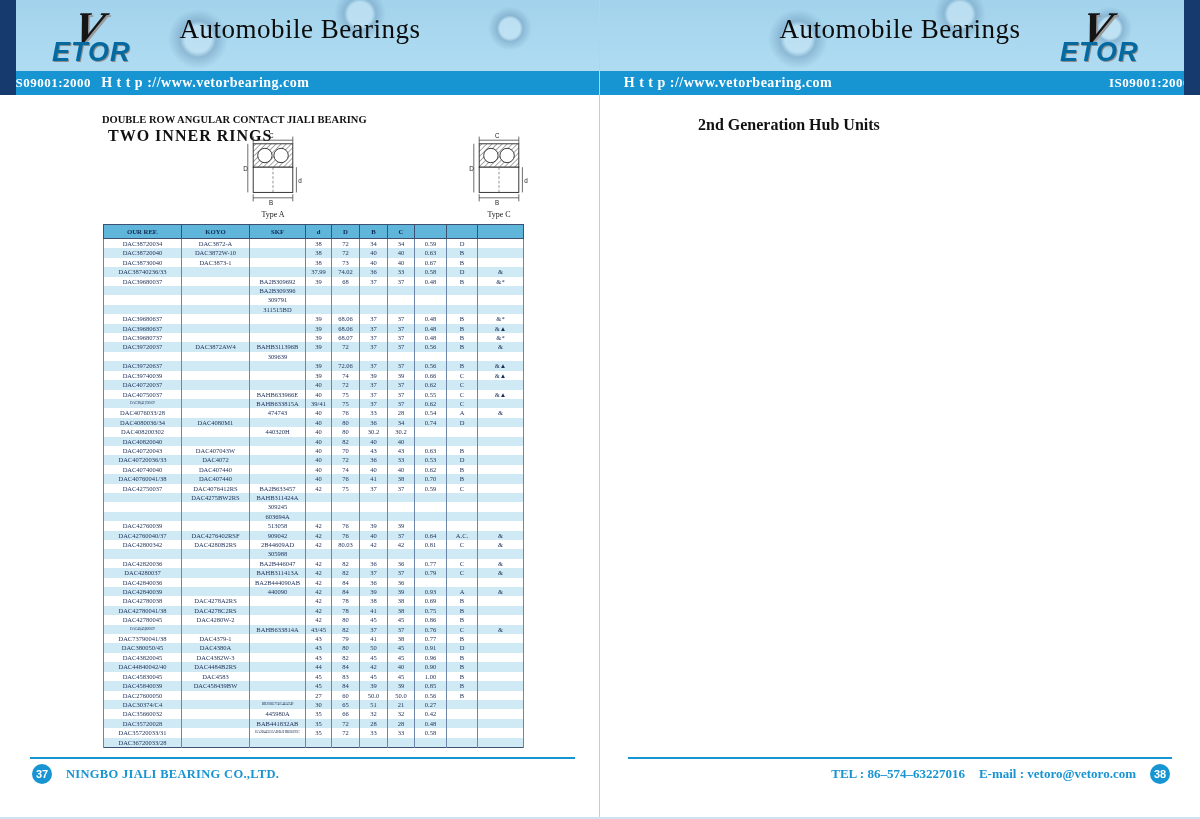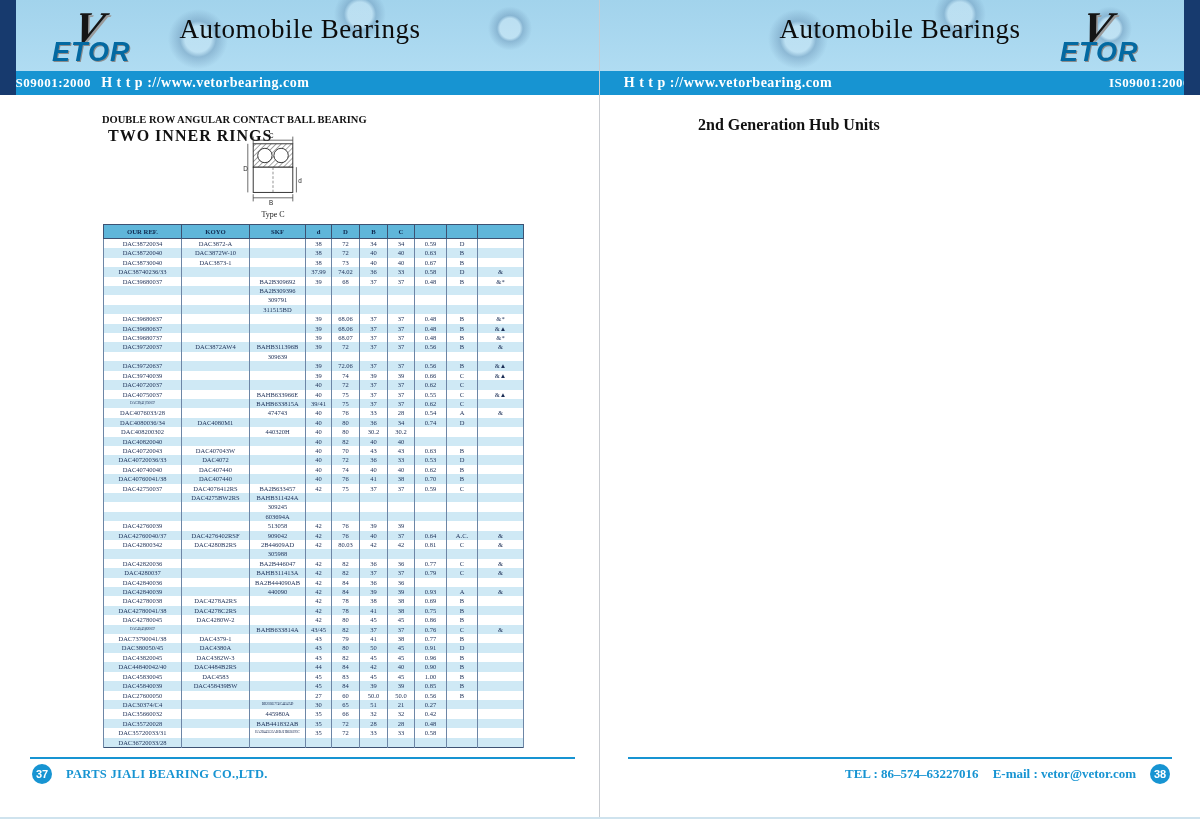--- a/index.html
+++ b/index.html
@@ -93,24 +93,34 @@
       <span class="v">V</span>
       <span class="etor">ETOR</span>
     </div>
     <div class="urlbar">
       <span class="iso">IS09001:2000</span>
       <span class="url">H t t p ://www.vetorbearing.com</span>
       <span class="iso" style="visibility:hidden">.</span>
     </div>
     <div class="corner-strip left"></div>
 
-    <div class="lp-h1">DOUBLE ROW ANGULAR CONTACT BALL BEARING</div>
+    <div class="lp-h1">DOUBLE ROW ANGULAR CONTACT JIALI BEARING</div>
     <div class="lp-h2">TWO INNER RINGS</div>
 
     <div class="diagram-row">
+      <div class="diagram">
+        <svg width="66" height="72" viewBox="0 0 72 80">
+          <use href="#xsec"></use>
+          <text x="34" y="6" font-size="7" text-anchor="middle" fill="#222">C</text>
+          <text x="3" y="42" font-size="7" fill="#222">D</text>
+          <text x="64" y="55" font-size="7" fill="#222">d</text>
+          <text x="34" y="80" font-size="7" text-anchor="middle" fill="#222">B</text>
+        </svg>
+        <div class="dlabel">Type A</div>
+      </div>
       <div class="diagram">
         <svg width="66" height="72" viewBox="0 0 72 80">
           <use href="#xsec"></use>
           <text x="34" y="6" font-size="7" text-anchor="middle" fill="#222">C</text>
           <text x="3" y="42" font-size="7" fill="#222">D</text>
           <text x="64" y="55" font-size="7" fill="#222">d</text>
           <text x="34" y="80" font-size="7" text-anchor="middle" fill="#222">B</text>
         </svg>
         <div class="dlabel">Type C</div>
       </div>
@@ -815,20 +825,20 @@
 
   </div>
 
   <div class="page-divider"></div>
 </div>
 
 <div class="footline l"></div>
 <div class="footline r"></div>
 <div class="footer l">
   <span class="pagenum">37</span>
-  <span class="fco">PARTS JIALI BEARING CO.,LTD.</span>
+  <span class="fco">NINGBO JIALI BEARING CO.,LTD.</span>
 </div>
 <div class="footer r">
   <span class="ftel">TEL : 86–574–63227016</span>
-  <span class="ftel">E-mail : vetor@vetor.com</span>
+  <span class="ftel">E-mail : vetoro@vetoro.com</span>
   <span class="pagenum">38</span>
 </div>
 <div class="bottom-edge"></div>
 
 </body></html>

